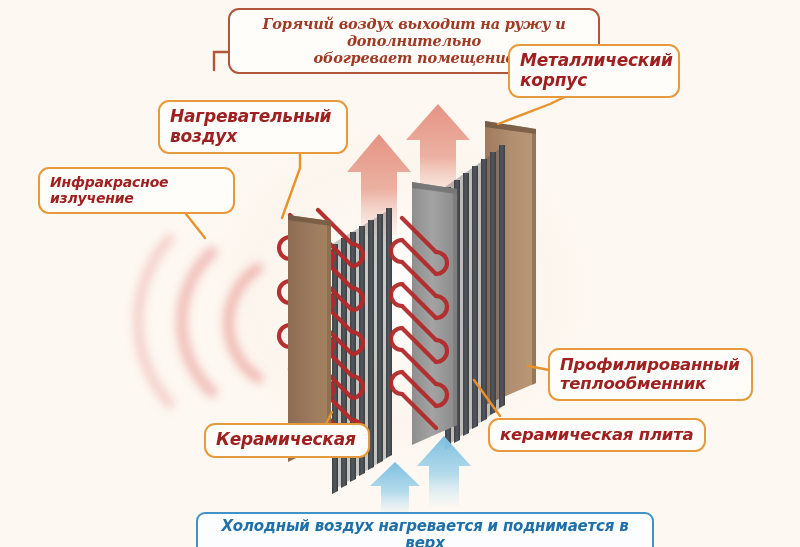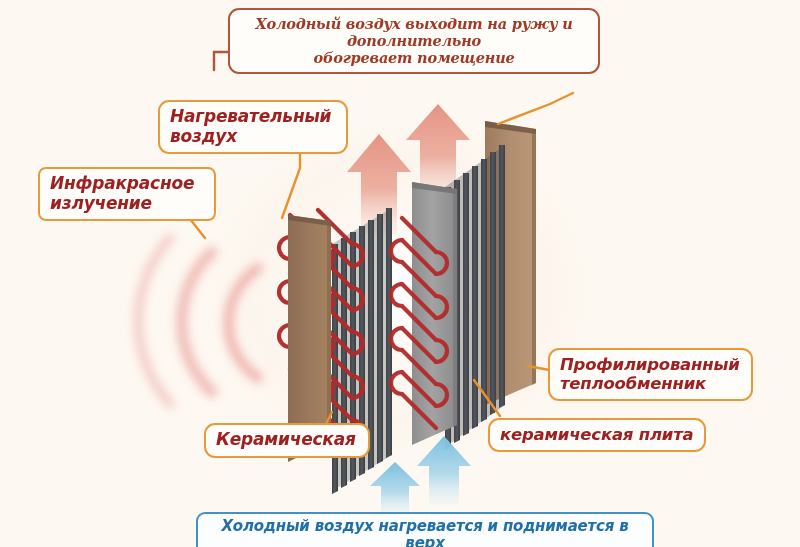--- a/index.html
+++ b/index.html
@@ -48,21 +48,21 @@
     border-color: #3f93c9;
     color: #1f6fa8;
     background: #fbfdff;
     text-align: center;
     border-radius: 9px;
   }
 
   #lbl-hot-air      { left: 228px; top: 8px;   width: 372px; font-size: 14.5px; padding-top: 6px; }
   #lbl-metal-case   { left: 508px; top: 44px;  width: 172px; font-size: 17px; }
   #lbl-heating-el   { left: 140px; top: 100px; width: 190px; font-size: 17px; margin-left: 18px; }
-  #lbl-infrared     { left: 38px;  top: 167px; width: 178px; font-size: 17px; border-radius: 8px; }
+  #lbl-infrared     { left: 38px;  top: 167px; width: 197px; font-size: 14px; }
   #lbl-profiled     { left: 548px; top: 348px; width: 205px; font-size: 16.5px; }
   #lbl-extra-plate  { left: 488px; top: 418px; width: 218px; font-size: 16.5px; }
   #lbl-ceramic      { left: 160px; top: 423px; width: 166px; font-size: 17px; margin-left: 44px; }
   #lbl-cold-air     { left: 196px; top: 512px; width: 458px; font-size: 15px; padding: 4px 8px 5px 8px; }
 </style>
 </head>
 <body>
 
 <div id="stage">
 
@@ -219,24 +219,28 @@
       <path d="M 560 372 L 528 366"></path>
       <path d="M 500 416 L 474 380"></path>
       <path d="M 322 432 L 332 412"></path>
     </g>
     <g stroke="#b0563a" stroke-width="2.4" fill="none" stroke-linecap="round">
       <path d="M 237 52 L 214 52 L 214 70"></path>
     </g>
   </svg>
 
   <div class="label brownish" id="lbl-hot-air">
-    <div>Холодный воздух выходит на ружу и дополнительно</div>
+    <div>Горячий воздух выходит на ружу и дополнительно</div>
     <div>обогревает помещение</div>
   </div>
 
+  <div class="label" id="lbl-metal-case">
+    <div>Металлический</div>
+    <div>корпус</div>
+  </div>
 
   <div class="label" id="lbl-heating-el">
     <div>Нагревательный</div>
     <div>воздух</div>
   </div>
 
   <div class="label" id="lbl-infrared">
     <div>Инфракрасное</div>
     <div>излучение</div>
   </div>

